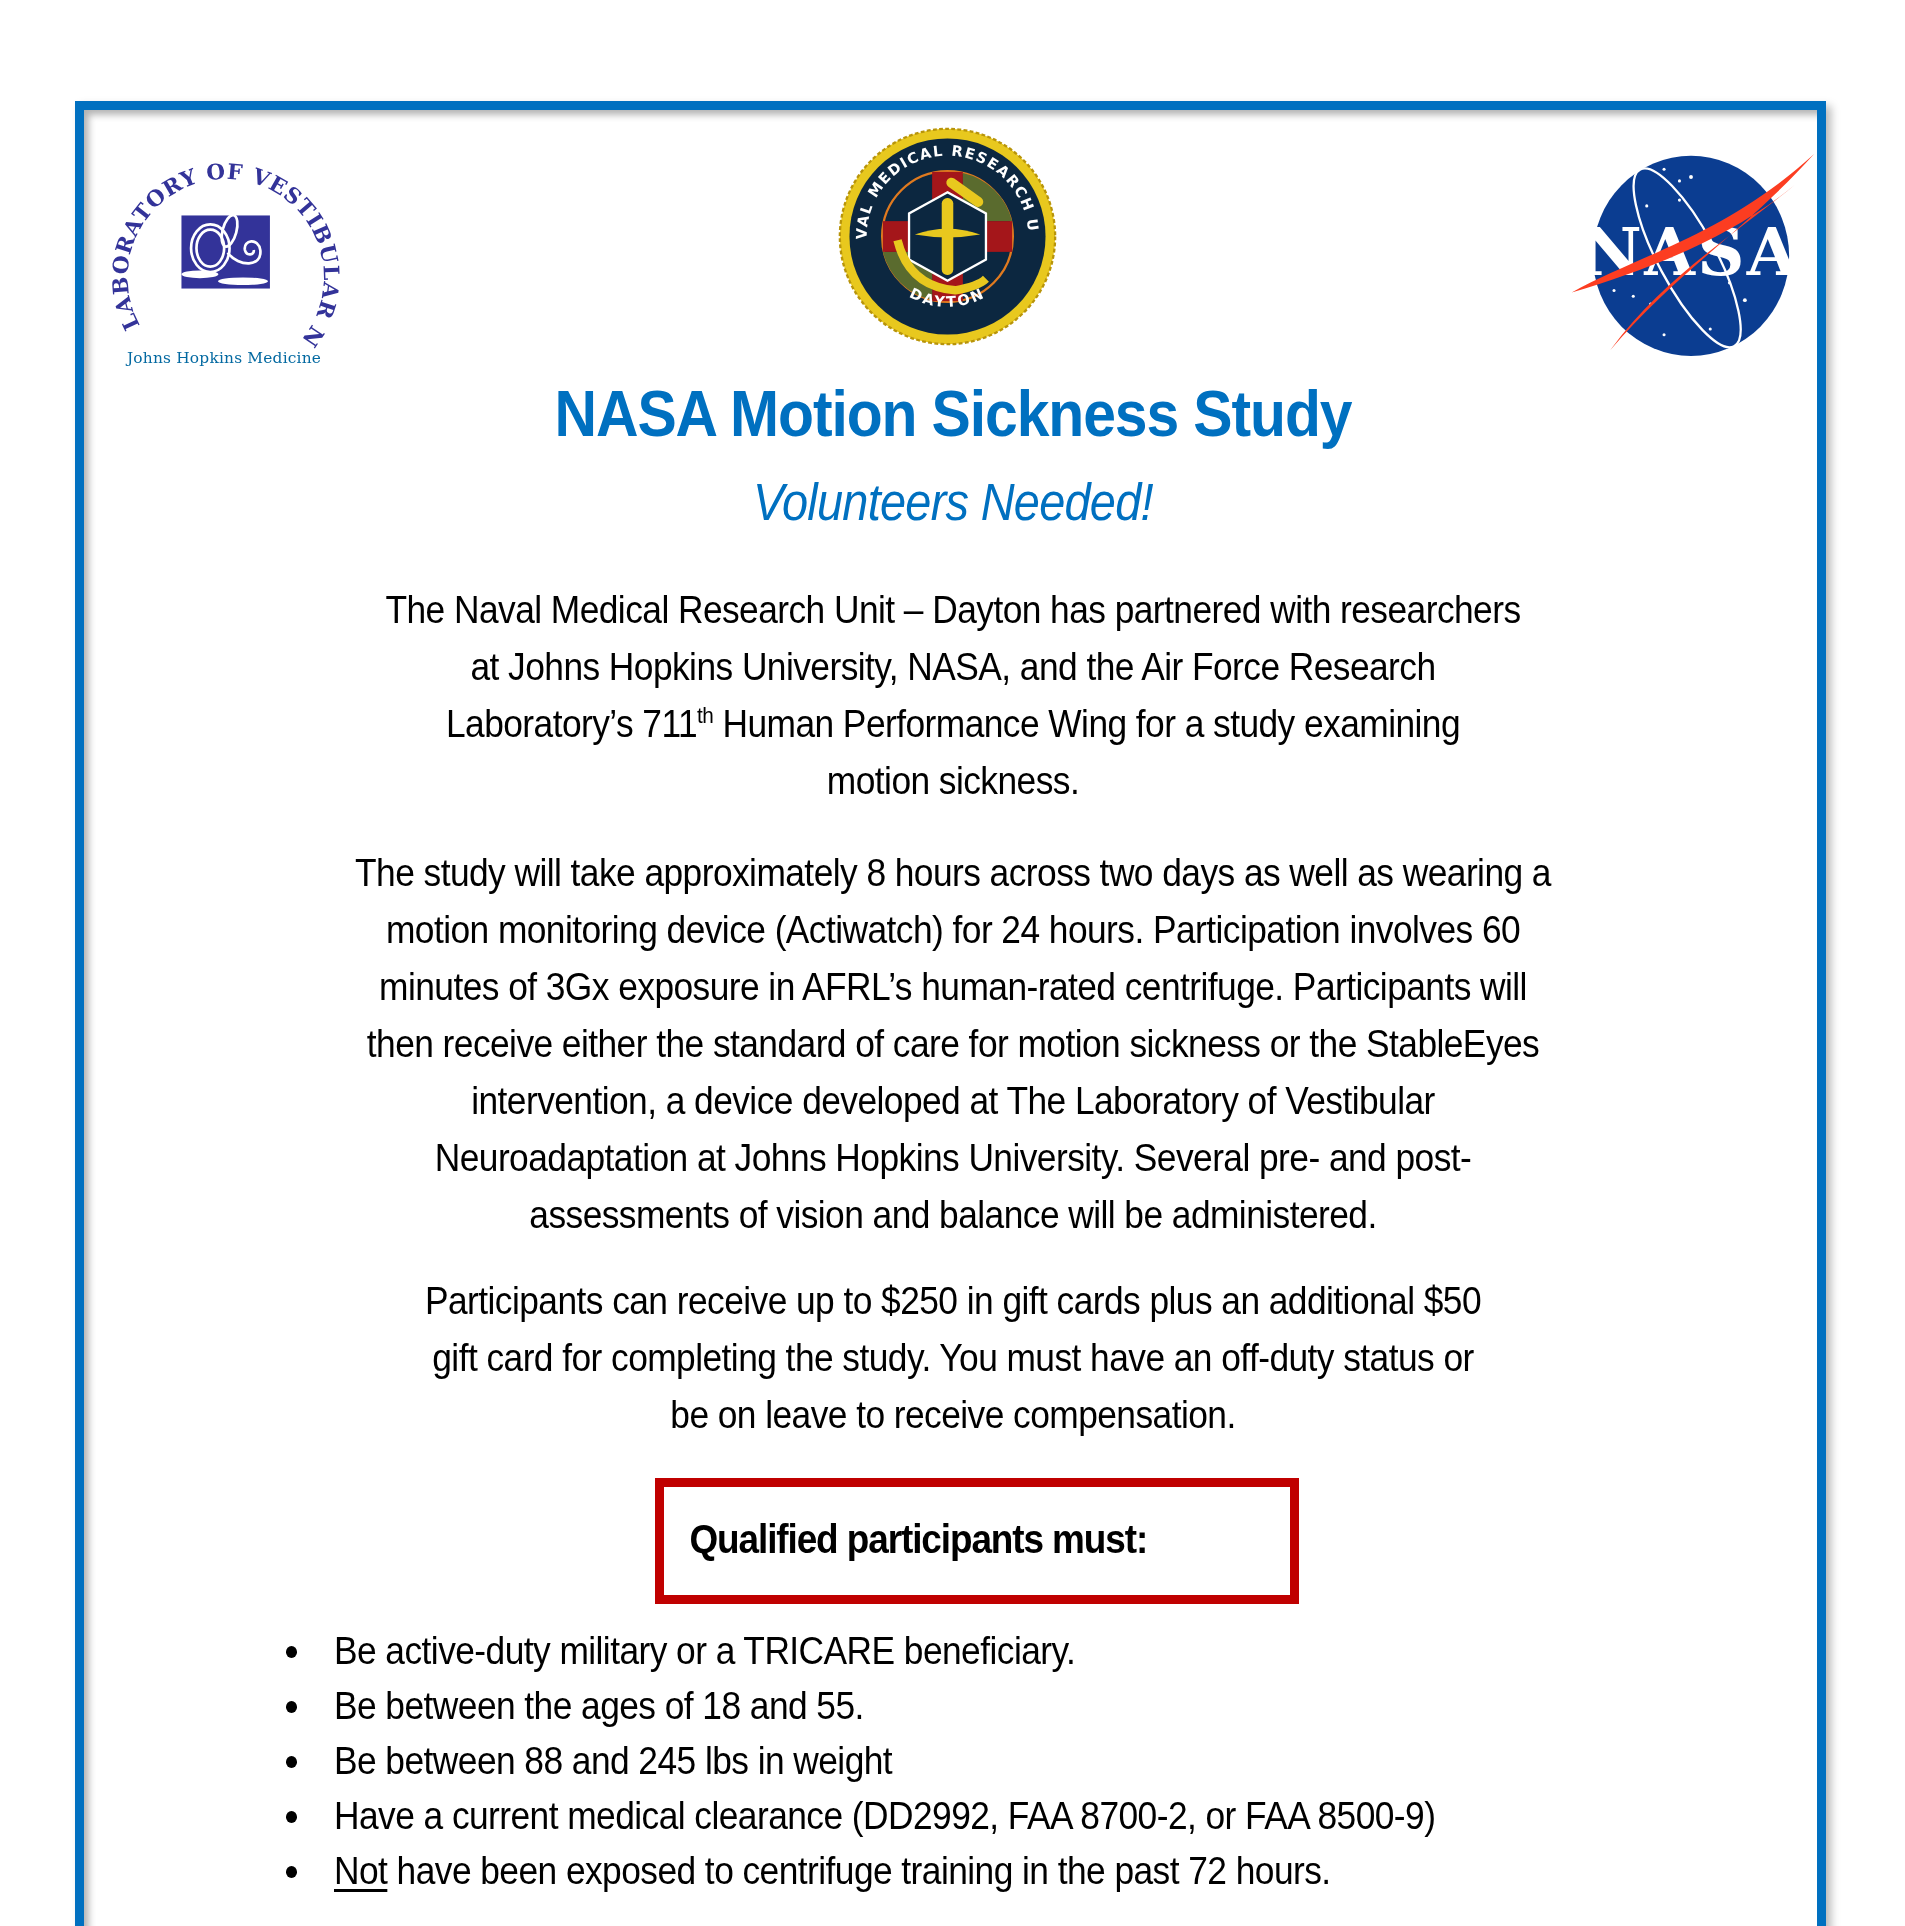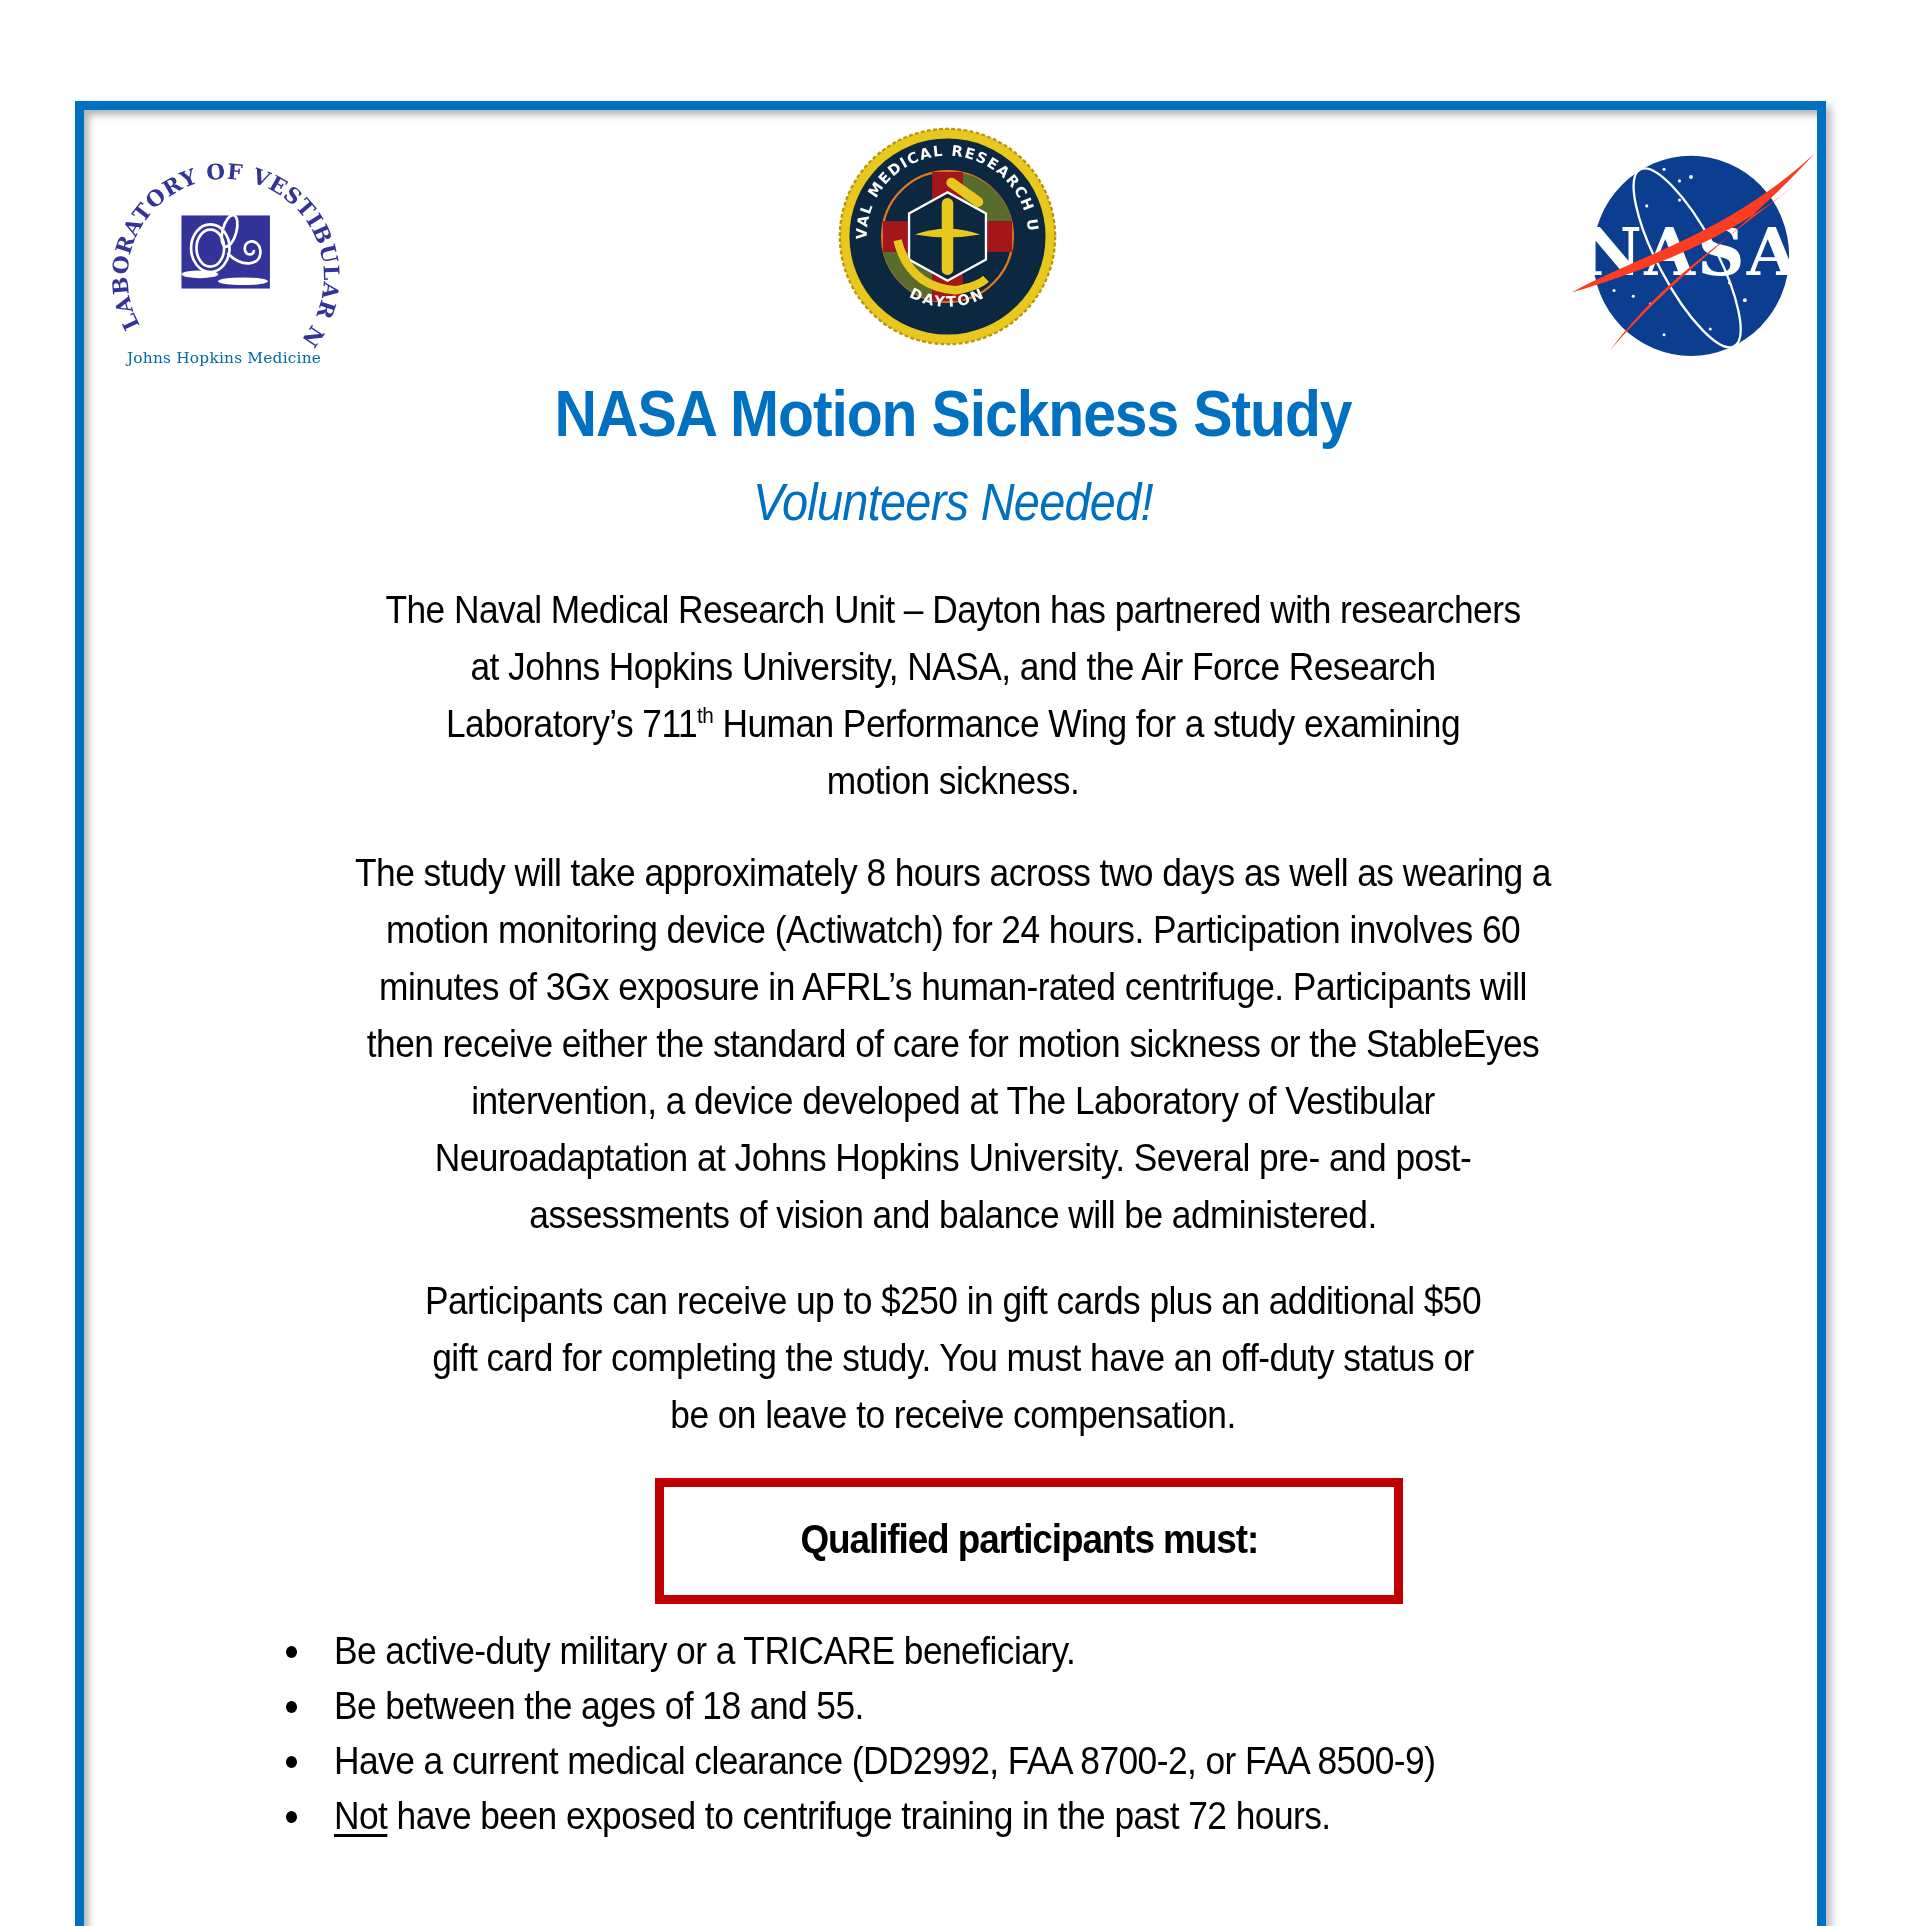--- a/index.html
+++ b/index.html
@@ -96,28 +96,27 @@
   .para sup { font-size: 22.3px; vertical-align: 14px; line-height: 0; }
   .p1 { top: 582px; }
   .p2 { top: 833px; margin-top: 12px; }
   .p3 { top: 1273px; }
 
   
   .req-box {
     position: absolute;
     left: 655px;
     top: 1478px;
-    width: 748px;
+    width: 644px;
     height: 126px;
     box-sizing: border-box;
     border: 9.6px solid #C00000;
     background: #fff;
     display: flex;
     align-items: center;
-    justify-content: center;
   }
   .req-box-label {
     font-family: "Liberation Sans", "DejaVu Sans", sans-serif;
     font-weight: bold;
     font-size: 41px;
     letter-spacing: -1.2px;
     white-space: nowrap;
     transform: scaleX(0.9);
     margin-top: -3.9px;
   }
@@ -266,17 +265,18 @@
   <span class="line">be on leave to receive compensation.</span>
 </div>
 
 <div class="req-box">
   <span class="req-box-label">Qualified participants must:</span>
 </div>
 
 <ul class="req-list">
   <li class="req-item"><span class="bullet"></span><span class="req-text"><span class="neg"></span><span>Be active-duty military or a TRICARE beneficiary.</span></span></li>
   <li class="req-item"><span class="bullet"></span><span class="req-text"><span class="neg"></span><span>Be between the ages of 18 and 55.</span></span></li>
+  <li class="req-item"><span class="bullet"></span><span class="req-text"><span class="neg"></span><span>Be between 88 and 245 lbs in weight</span></span></li>
   <li class="req-item"><span class="bullet"></span><span class="req-text"><span class="neg"></span><span>Have a current medical clearance (DD2992, FAA 8700-2, or FAA 8500-9)</span></span></li>
   <li class="req-item"><span class="bullet"></span><span class="req-text"><span class="neg">Not</span><span> have been exposed to centrifuge training in the past 72 hours.</span></span></li>
 
 </ul>
 
 
 </body></html>

